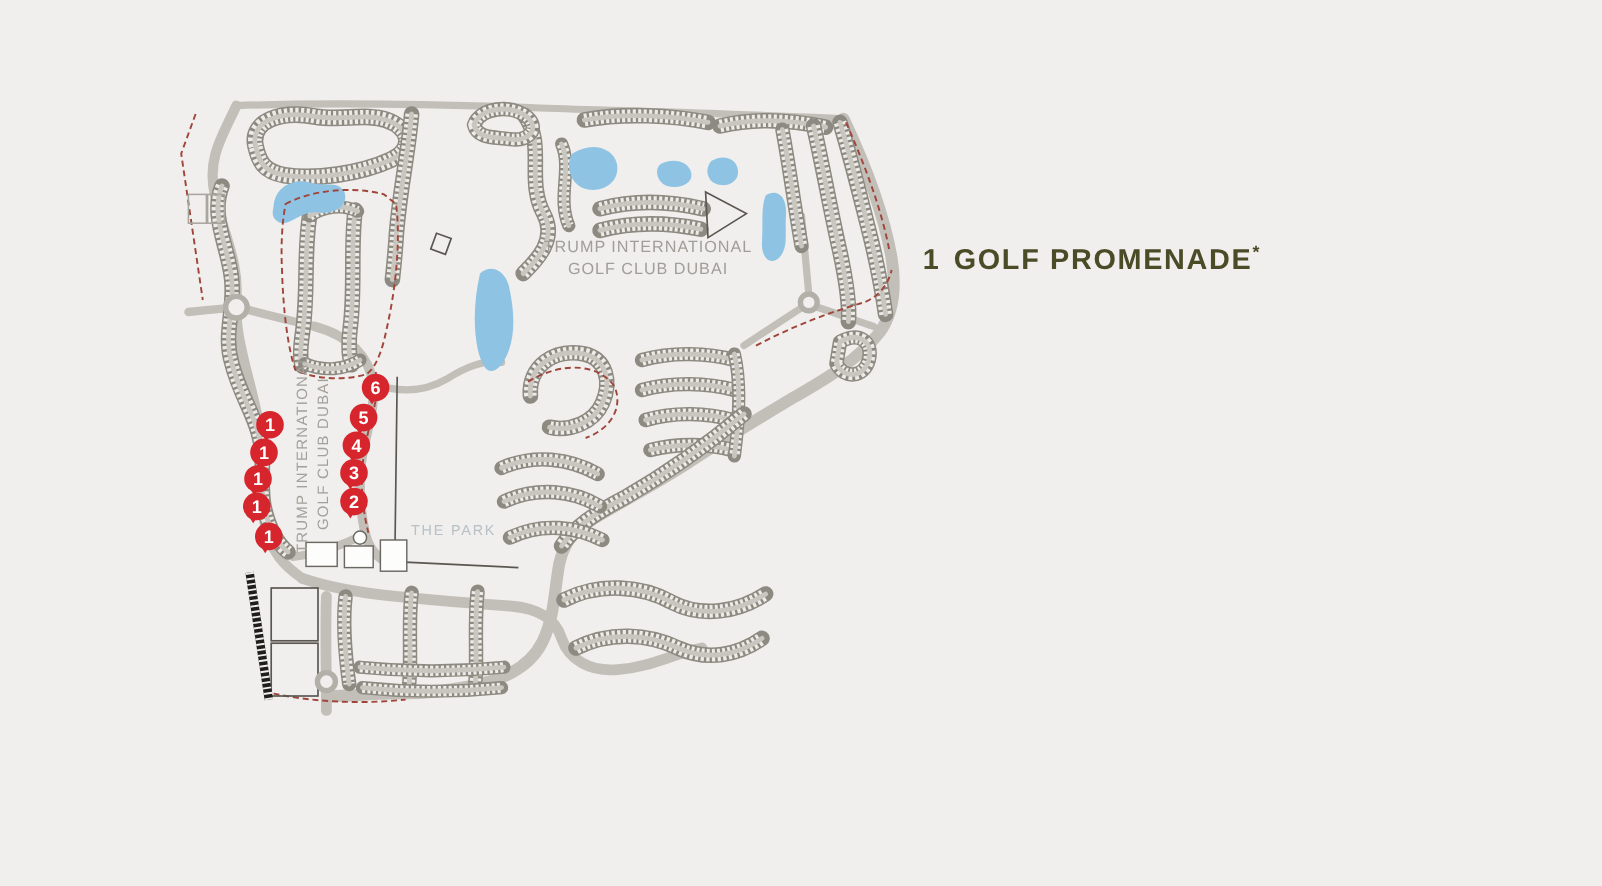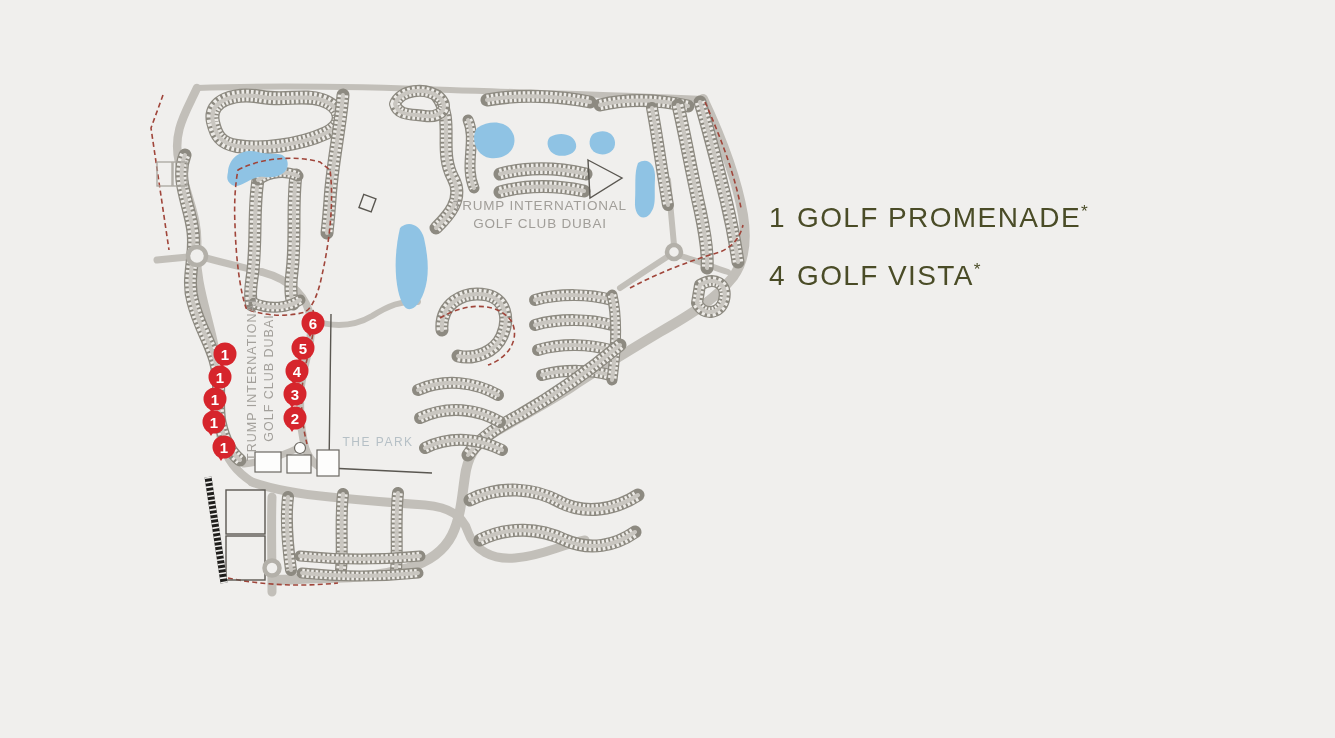--- a/index.html
+++ b/index.html
@@ -2,21 +2,21 @@
 <html><head>
 <meta charset="utf-8">
 <style>
   html,body{margin:0;padding:0;}
   body{
     width:1335px;height:738px;overflow:hidden;
     background:#f0efed;
     font-family:"Liberation Sans", sans-serif;
     position:relative;
   }
-  .stage{position:absolute;inset:0;}
+  .stage{position:absolute;inset:0;text-align:center;}
   svg.map{position:absolute;left:0;top:0;}
 
   
   .road{fill:none;stroke:#c2bfb9;stroke-linecap:round;stroke-linejoin:round;}
   .lad-dark{fill:none;stroke:#8d8a81;stroke-linecap:round;stroke-linejoin:round;}
   .lad-white{fill:none;stroke:#edebe7;stroke-linecap:butt;stroke-dasharray:2.6 1.9;}
   .lad-center{fill:none;stroke:#c9c6c0;stroke-linecap:round;stroke-width:4;}
   .lake{fill:#8fc3e4;stroke:none;}
   .reddash{fill:none;stroke:#a0453a;stroke-width:1.6;stroke-dasharray:5 3.2;}
   .dline{fill:none;stroke:#5a5751;stroke-width:1.4;}
@@ -26,22 +26,22 @@
   .rail-tick{fill:none;stroke:#f0efed;stroke-width:7;stroke-dasharray:1.6 3;}
   .ring{fill:#f0efed;stroke:#b3b0a9;stroke-width:4.5;}
   .maplabel{fill:#a19e99;font-size:13.5px;letter-spacing:.8px;text-anchor:middle;font-family:"Liberation Sans",sans-serif;}
   .maplabel-v{fill:#a3a09b;font-size:12.5px;letter-spacing:1px;text-anchor:middle;font-family:"Liberation Sans",sans-serif;}
   .parklabel{fill:#b6c0c6;font-size:12px;letter-spacing:1.5px;text-anchor:middle;font-family:"Liberation Sans",sans-serif;}
   .pin-num{fill:#ffffff;font-size:15px;font-weight:bold;text-anchor:middle;font-family:"Liberation Sans",sans-serif;}
 
   
   .legend{
     position:absolute;left:769px;top:186px;
-    font-size:28px;line-height:51.6px;letter-spacing:1.4px;
-    color:#4a4c27;white-space:nowrap;
+    font-size:24px;line-height:51.6px;letter-spacing:1.4px;
+    color:#4a4c27;white-space:nowrap;font-weight:bold;
   }
   .legend-row{display:block;}
   .legend-num{display:inline-block;margin-right:11px;}
   .legend-ast{font-size:62%;vertical-align:super;letter-spacing:0;}
 </style>
 </head>
 <body>
 
 <div class="stage">
 
@@ -283,20 +283,17 @@
       </g>
   </svg>
 
   <div class="legend" id="legend" style="color: rgb(74, 76, 39);">
     <div class="legend-row">
       <span class="legend-num">1</span><span class="legend-label">GOLF PROMENADE</span><sup class="legend-ast">*</sup>
     </div>
 
 
 
-    <div class="legend-row">
-      <span class="legend-num">4</span><span class="legend-label">GOLF VISTA</span><sup class="legend-ast">*</sup>
-    </div>
 
 
   </div>
 
 </div>
 
 </body></html>

